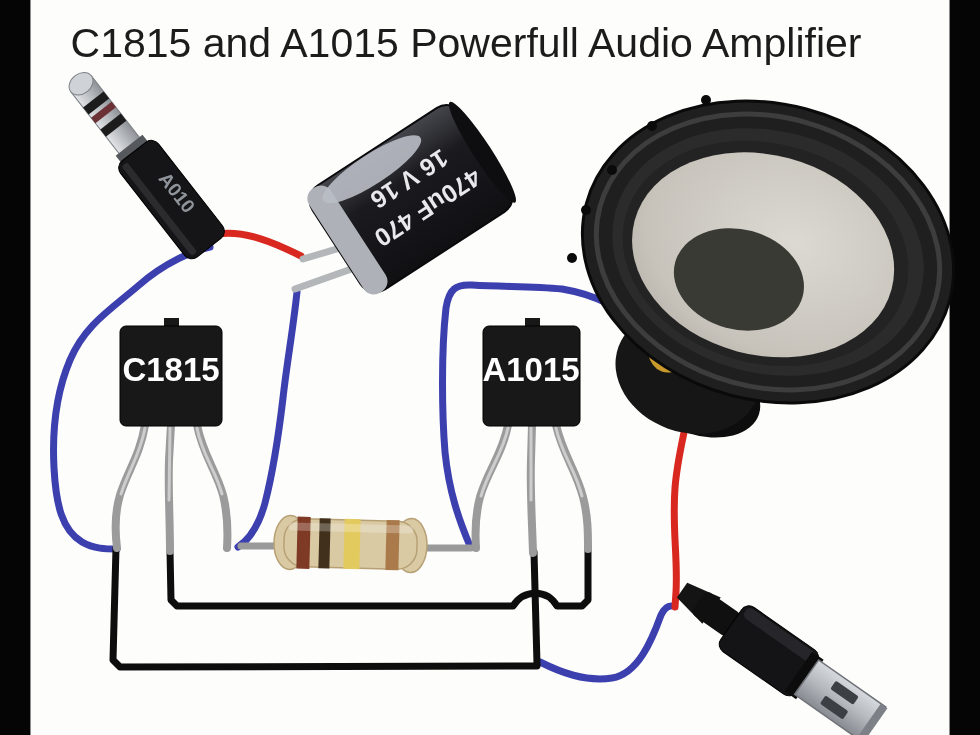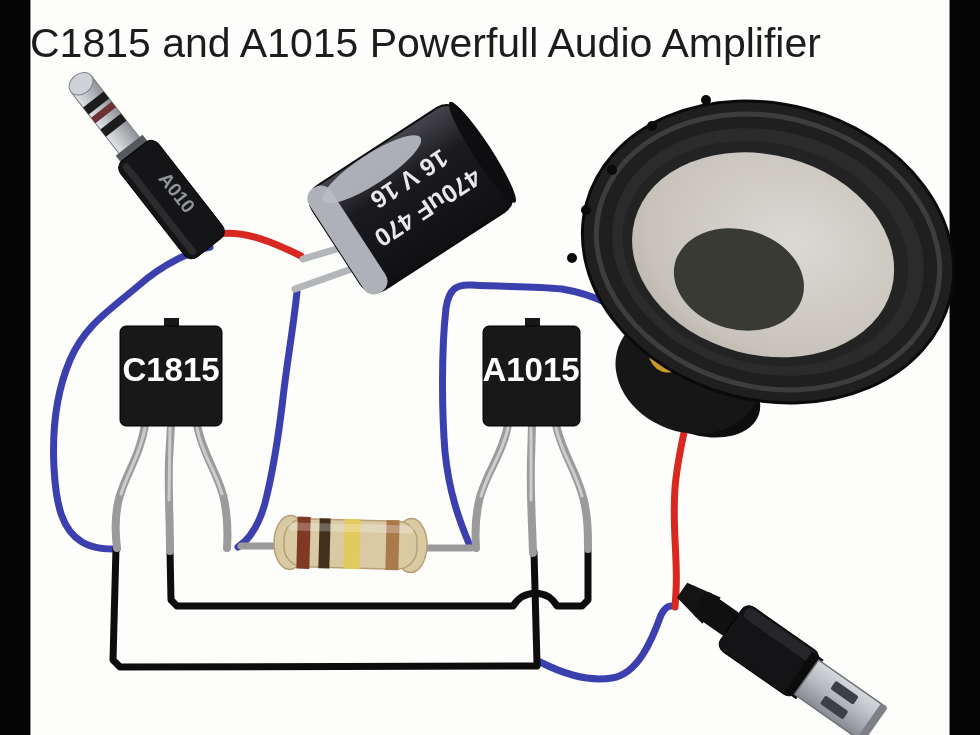--- a/index.html
+++ b/index.html
@@ -1,21 +1,21 @@
 <!DOCTYPE html>
 <html><head>
 <meta charset="utf-8">
 <style>
   html,body{margin:0;padding:0;background:#222;}
   .stage{position:relative;width:980px;height:735px;background:#fdfdfc;overflow:hidden;
          font-family:"Liberation Sans",sans-serif;}
   .bar{position:absolute;top:0;height:735px;width:30px;background:#050505;}
   .bar.left{left:0;border-right:1px solid #8d8d8d;}
   .bar.right{right:0;border-left:1px solid #8d8d8d;}
-  .title{position:absolute;left:30px;top:20px;width:872px;
+  .title{position:absolute;left:30px;top:20px;width:872px;text-align:center;
          font-size:41px;font-weight:400;letter-spacing:0px;color:#1c1c1c;white-space:nowrap;}
   svg{position:absolute;left:0;top:0;}
   .wire{fill:none;stroke-linecap:round;stroke-linejoin:round;}
   .leg{fill:none;stroke:#9b9b9b;stroke-width:8;stroke-linecap:round;}
   .leghi{fill:none;stroke:#cdcdcd;stroke-width:3;stroke-linecap:round;}
   .tr-label{font-family:"Liberation Sans",sans-serif;font-size:33px;font-weight:700;fill:#ffffff;}
   .cap-label{font-family:"Liberation Sans",sans-serif;font-size:25px;font-weight:700;fill:#e9e9ec;}
   .jack-label{font-family:"Liberation Sans",sans-serif;font-size:19px;font-weight:700;fill:#8f949b;}
 </style>
 </head>

